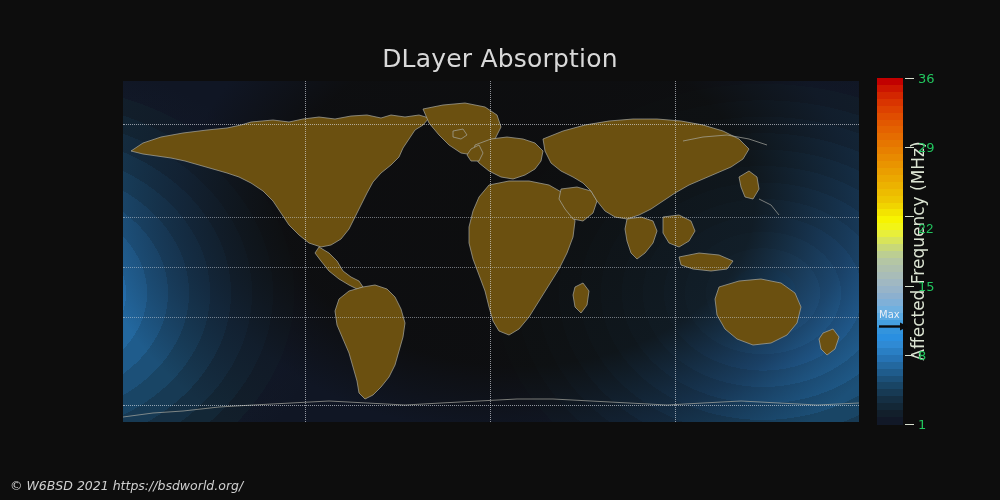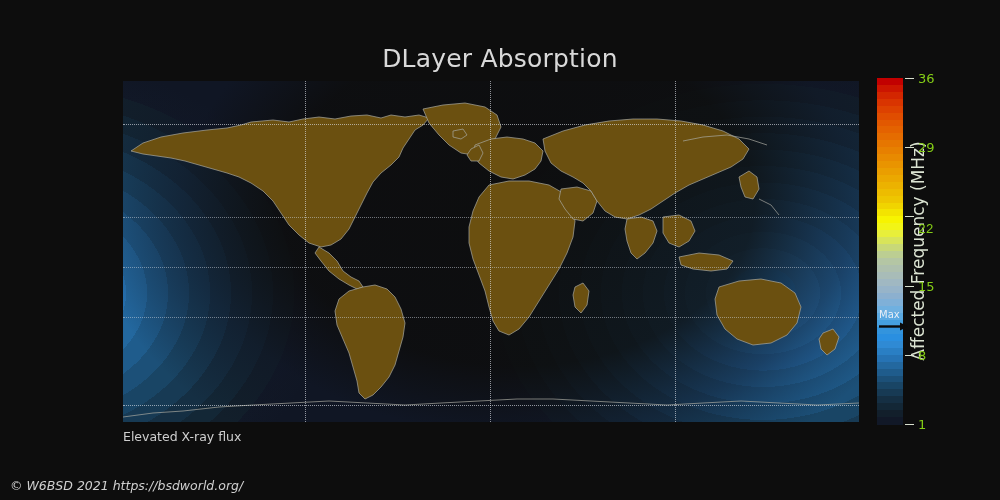--- a/index.html
+++ b/index.html
@@ -71,21 +71,21 @@
 
   #mapsvg{position:absolute;left:0;top:0;}
   .land{fill:#6b5010;stroke:#a9a9a1;stroke-width:.7;}
   .coastline{fill:none;stroke:#a9a9a1;stroke-width:.7;}
 
   
   #cbar{position:absolute;left:877px;top:78px;width:26px;height:346px;}
   .cb-seg{position:absolute;left:0;width:100%;}
   .cb-tick{position:absolute;left:28px;width:9px;height:0;
            border-top:1.4px solid #d8e0cf;}
-  .cb-tlabel{position:absolute;left:41px;color:#84cc16;font-size:13px;
+  .cb-tlabel{position:absolute;left:41px;color:#22c55e;font-size:13px;
              line-height:1;transform:translateY(-50%);}
   #cb-max{position:absolute;left:879px;top:309px;width:34px;color:#e8eef6;
           font-size:10px;line-height:11px;}
   #cb-arrow{position:absolute;left:879px;top:322px;width:30px;height:9px;}
   #cb-axis-label{
     position:absolute;left:905px;top:78px;width:346px;height:26px;
     transform-origin:0 0;transform:rotate(-90deg) translate(-346px,0);
     color:#dbe3d2;font-size:17px;text-align:center;line-height:26px;
     white-space:nowrap;
   }
@@ -244,21 +244,20 @@
       <div class="cb-seg" style="top: 339.08px; height: 7.52px; background: rgb(17, 24, 39);"></div>
     </div>
   <div id="cb-max">Max</div>
   <svg id="cb-arrow" viewBox="0 0 30 9">
     <line x1="0" y1="4.5" x2="22" y2="4.5" stroke="#0b0b0b" stroke-width="2.4"></line>
     <polygon points="21,0.5 29,4.5 21,8.5" fill="#0b0b0b"></polygon>
   </svg>
   <div id="cb-axis-label">Affected Frequency (MHz)</div>
 
   <div id="note">
-    <div>Elevated X-ray flux</div>
   </div>
   <div id="copyright">© W6BSD 2021 https://bsdworld.org/</div>
 <div class="cb-tick" style="top: 78px; left: 905px; position: absolute;"></div>
     <div class="cb-tlabel" style="top: 78px; left: 918px;">36</div>
     <div class="cb-tick" style="top: 147.2px; left: 905px; position: absolute;"></div>
     <div class="cb-tlabel" style="top: 147.2px; left: 918px;">29</div>
     <div class="cb-tick" style="top: 216.4px; left: 905px; position: absolute;"></div>
     <div class="cb-tlabel" style="top: 229px; left: 918px; font-family: Liberation Mono, monospace;">22</div>
     <div class="cb-tick" style="top: 285.6px; left: 905px; position: absolute;"></div>
     <div class="cb-tlabel" style="top: 285.6px; left: 918px;">15</div>

